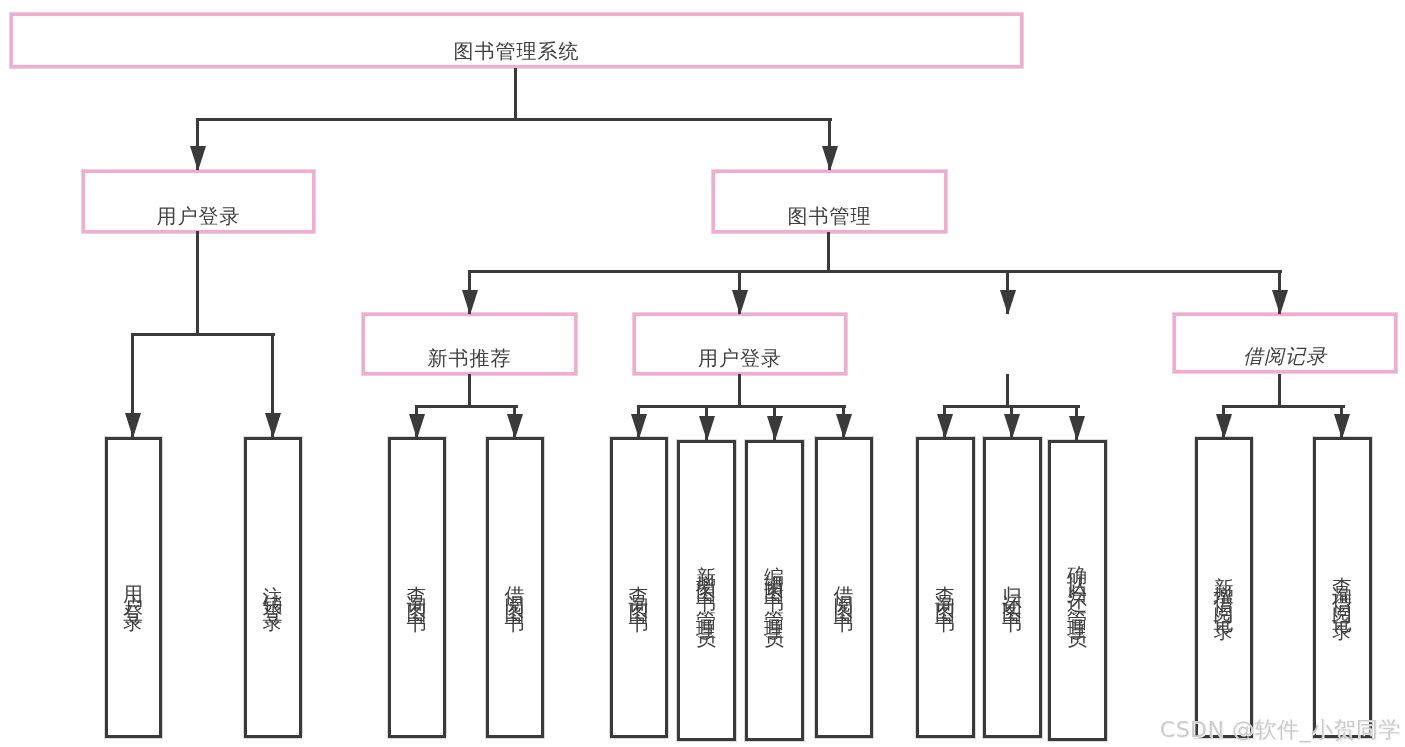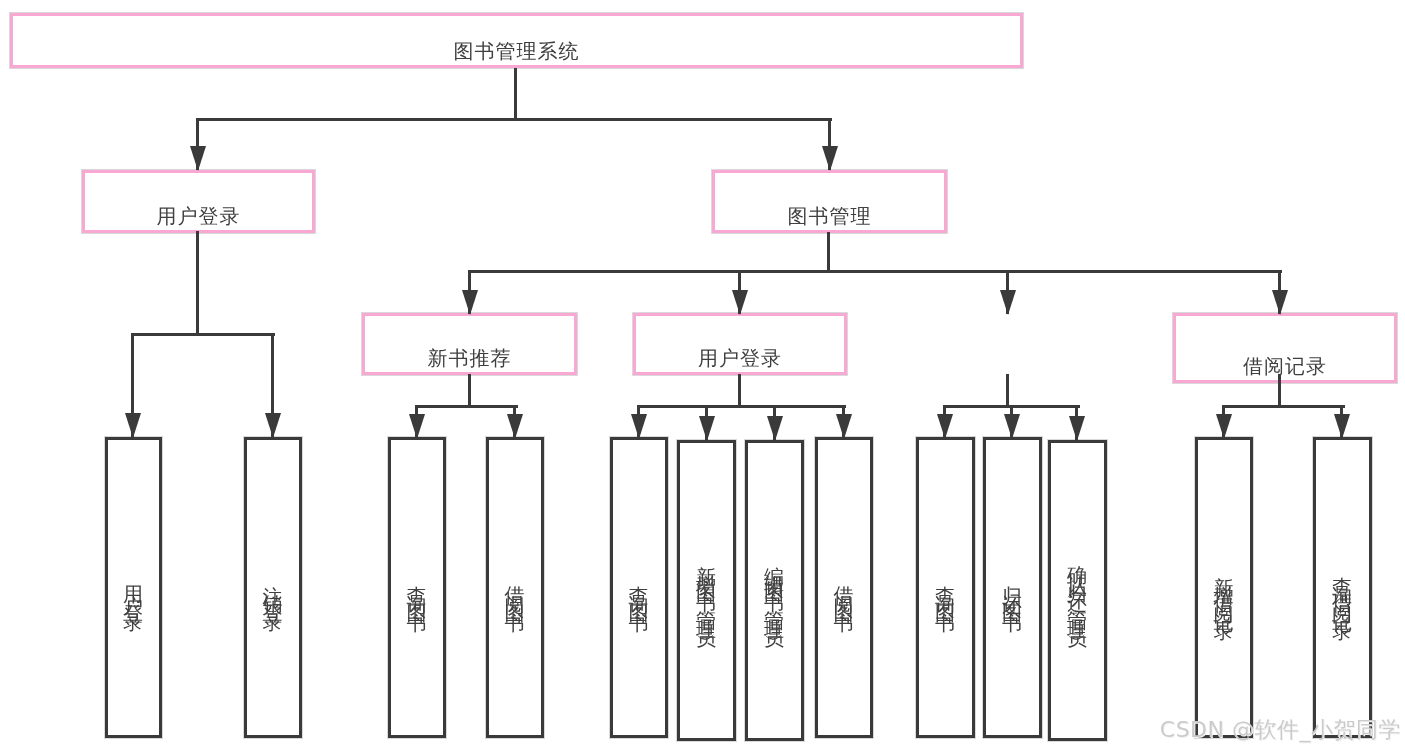--- a/index.html
+++ b/index.html
@@ -82,21 +82,21 @@
   <div class="box" style="left:362px; top:313px; width:215px; height:62px;">
     <span>新书推荐</span>
   </div>
 
   <div class="box" style="left:712px; top:170px; width:235px; height:63px;">
     <span>图书管理</span>
   </div>
   <div class="box" style="left:633px; top:313px; width:214px; height:62px;">
     <span>用户登录</span>
   </div>
-  <div class="box" style="left:1173px; top:313px; width:224px; height:70px;">
+  <div class="box" style="left:1173px; top:313px; width:224px; height:60px;font-style:italic;">
     <span>借阅记录</span>
   </div>
 
   <div class="vbox" style="left:105px; width:57px;">
     <span class="vtext">用户登录</span>
   </div>
   <div class="vbox" style="left:244px; width:58px;">
     <span class="vtext">注销登录</span>
   </div>
 

